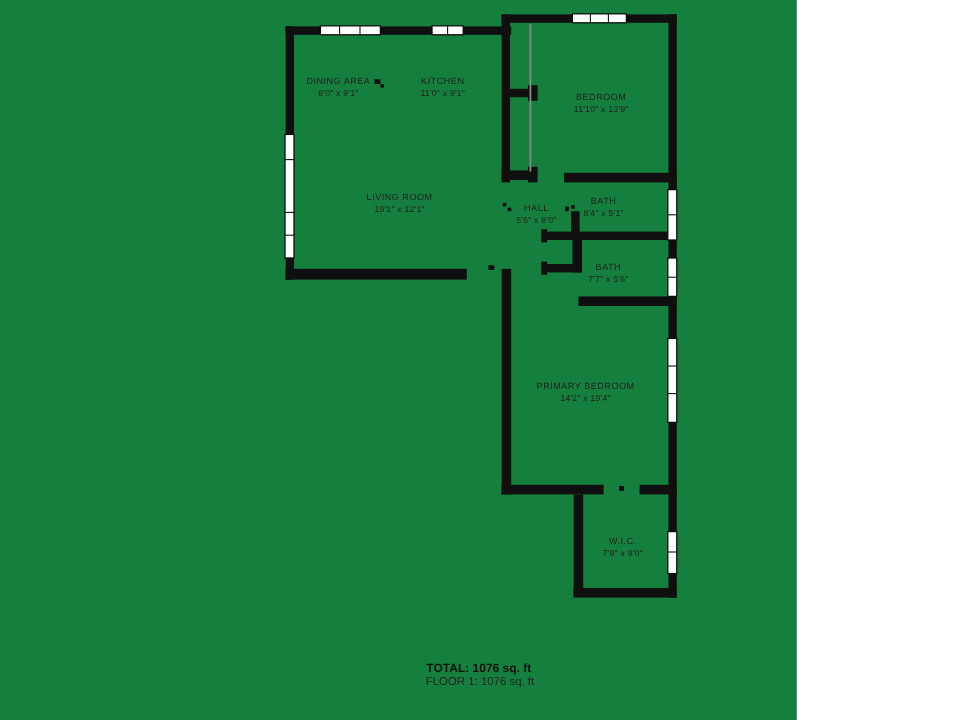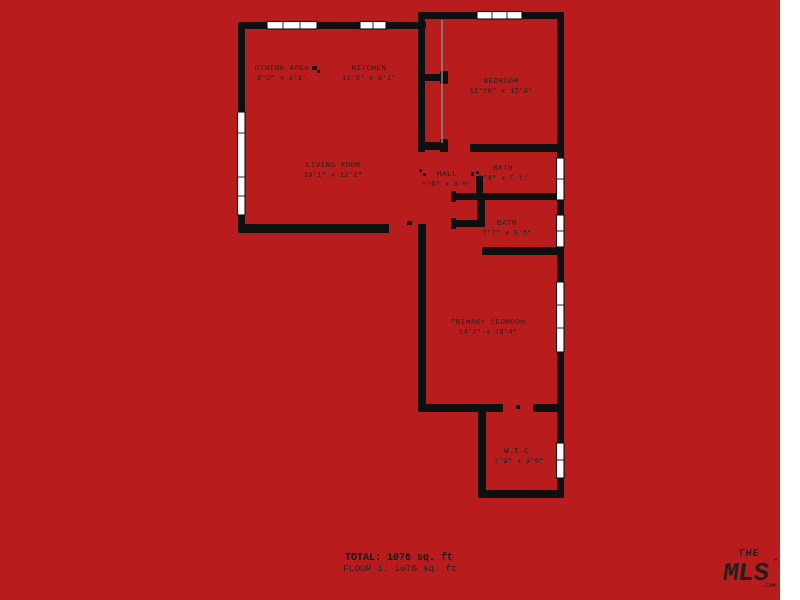--- a/index.html
+++ b/index.html
@@ -1,21 +1,21 @@
 <!DOCTYPE html>
 <html><head>
 <meta charset="utf-8">
 <style>
   html, body { margin: 0; padding: 0; background: #ffffff; }
   .canvas {
     position: relative;
-    width: 780px; height: 600px;
-    background: #b91c1c;
+    width: 664px; height: 600px;
+    background: #15803d;
     overflow: hidden;
-    font-family: Liberation Mono, monospace;
+    font-family: Liberation Sans, sans-serif;
   }
   svg { display: block; }
   .wall { fill: #0f0f0f; }
   .tick { fill: #0f0f0f; }
   .win  { fill: #ffffff; stroke: #0f0f0f; stroke-width: 1.1; }
   .winline { stroke: #0f0f0f; stroke-width: 0.9; }
   .closet-line { stroke: #8a8a8a; stroke-width: 1.5; }
   text { fill: #1f1f1f; }
   .room-name { font-size: 7.6px; letter-spacing: 0.4px; font-weight: 400; }
   .room-dims { font-size: 7.2px; letter-spacing: 0.2px; }

